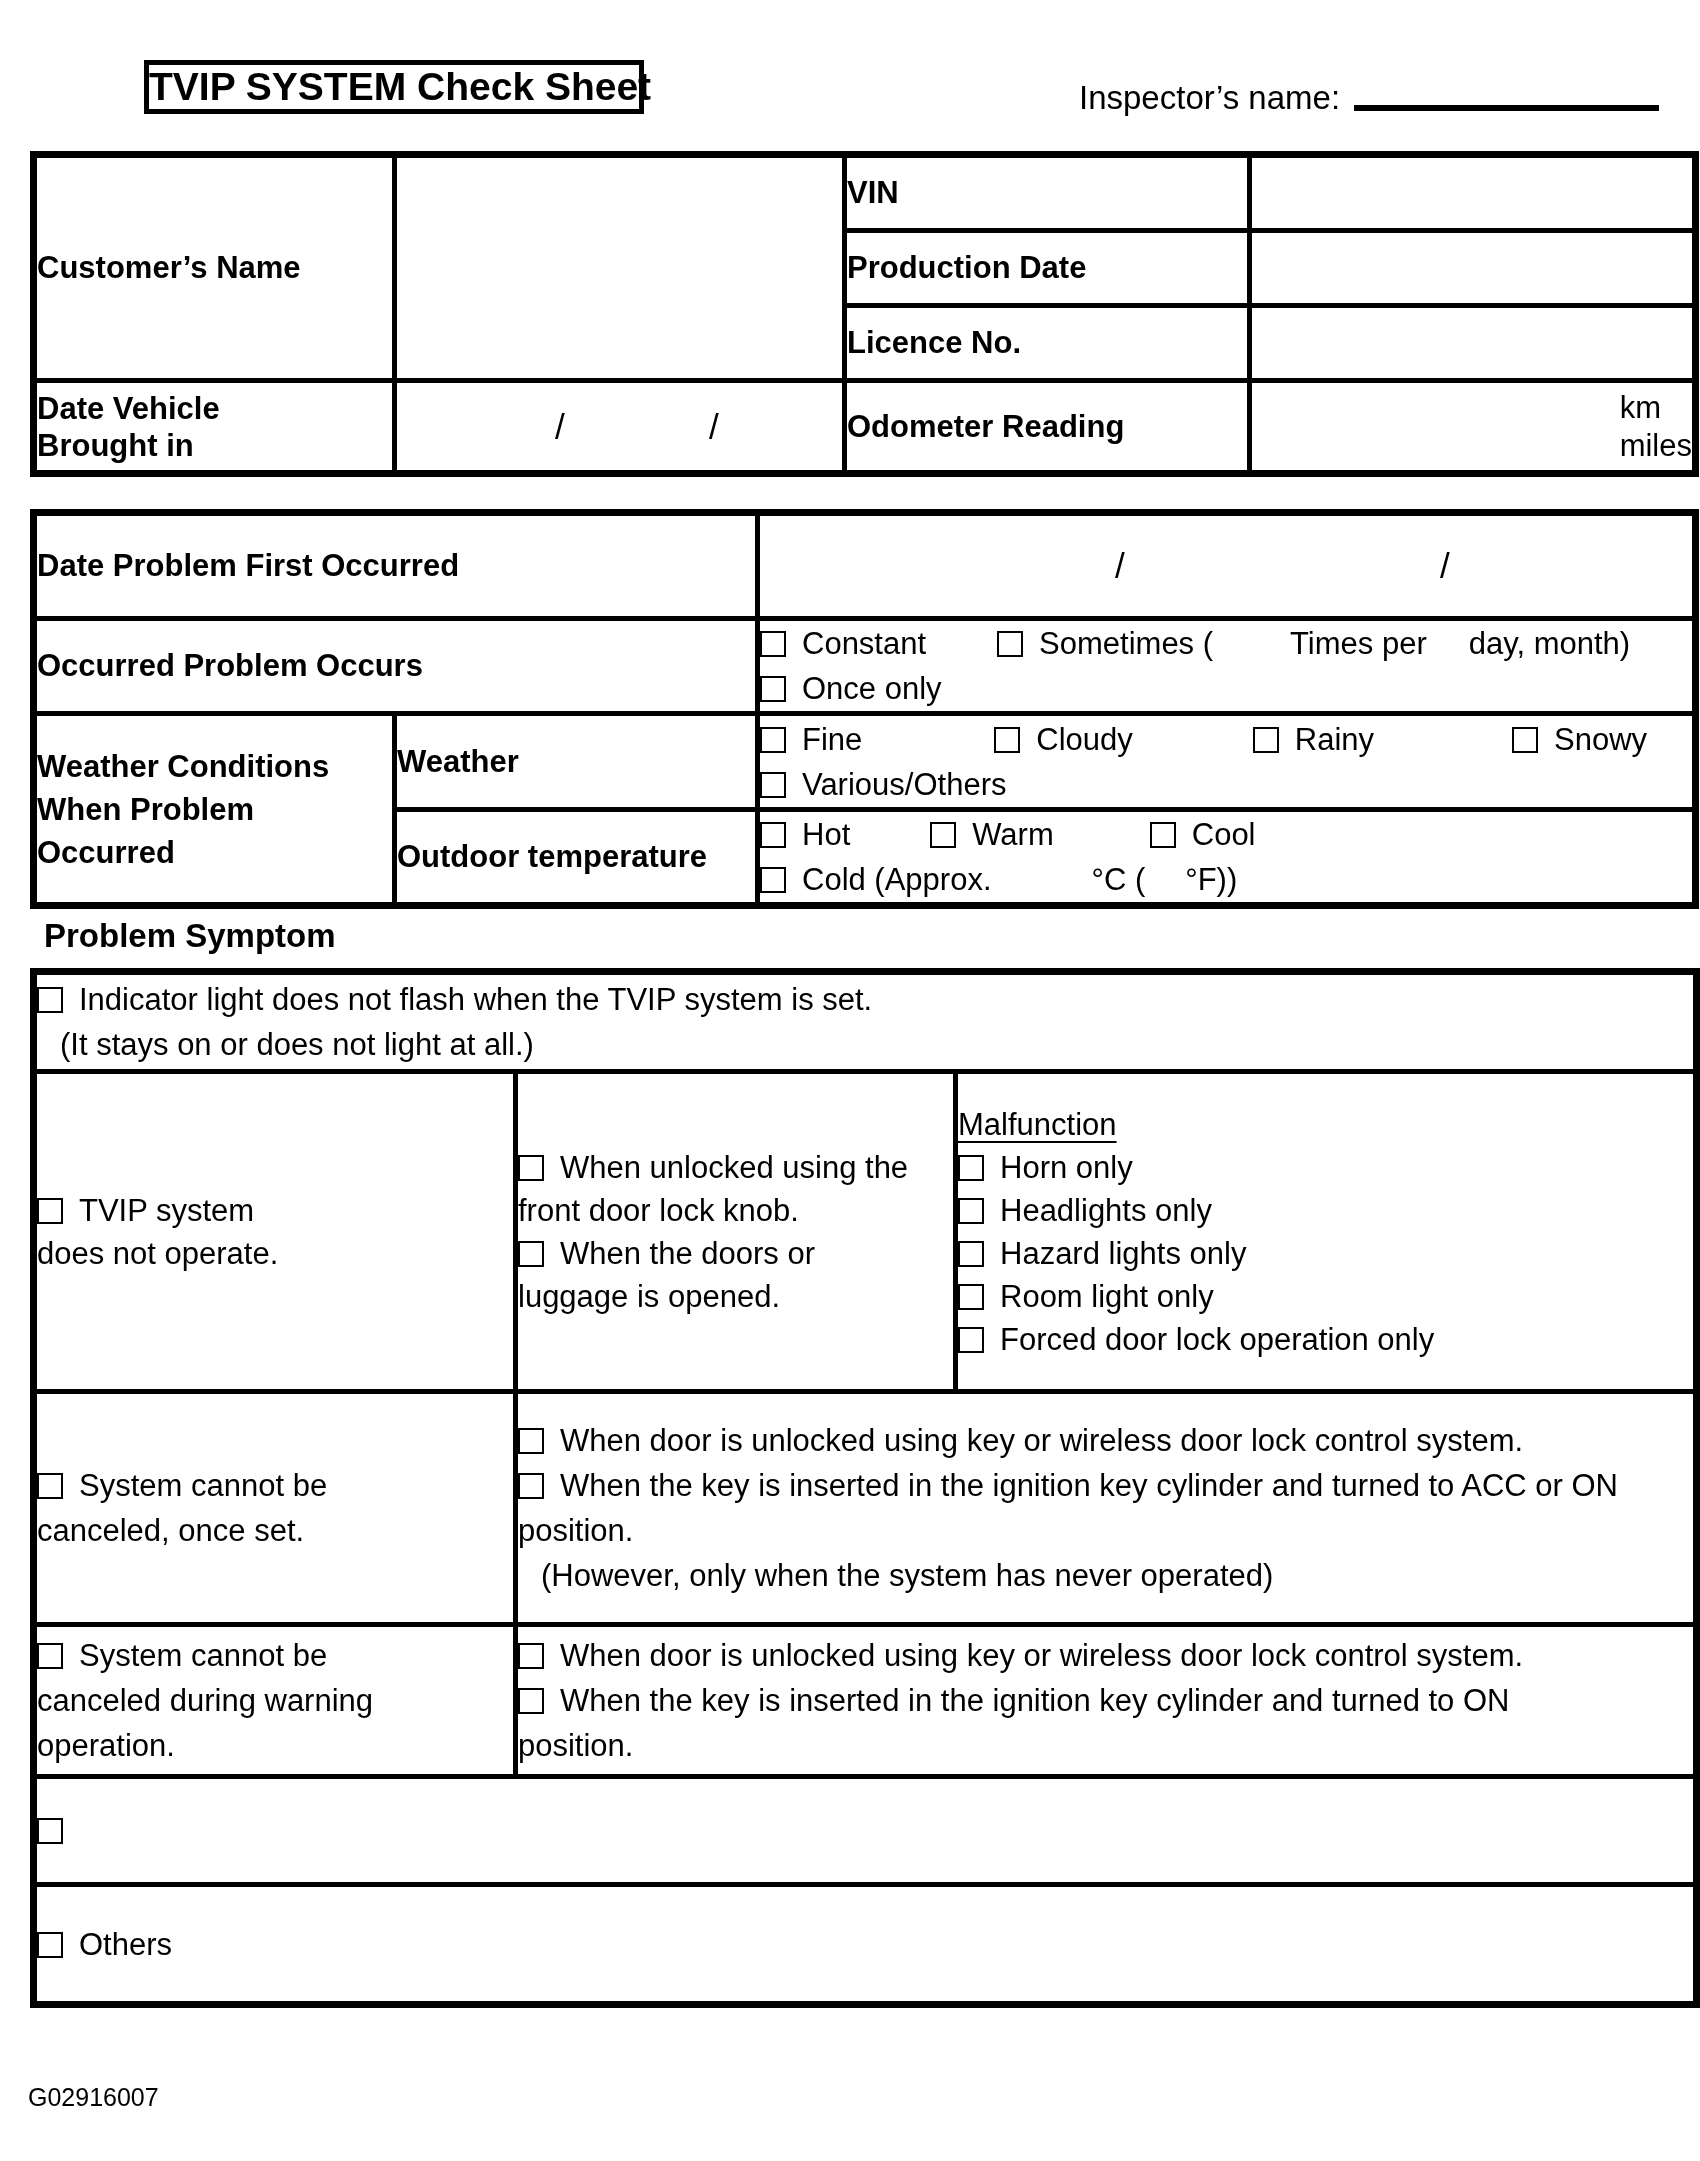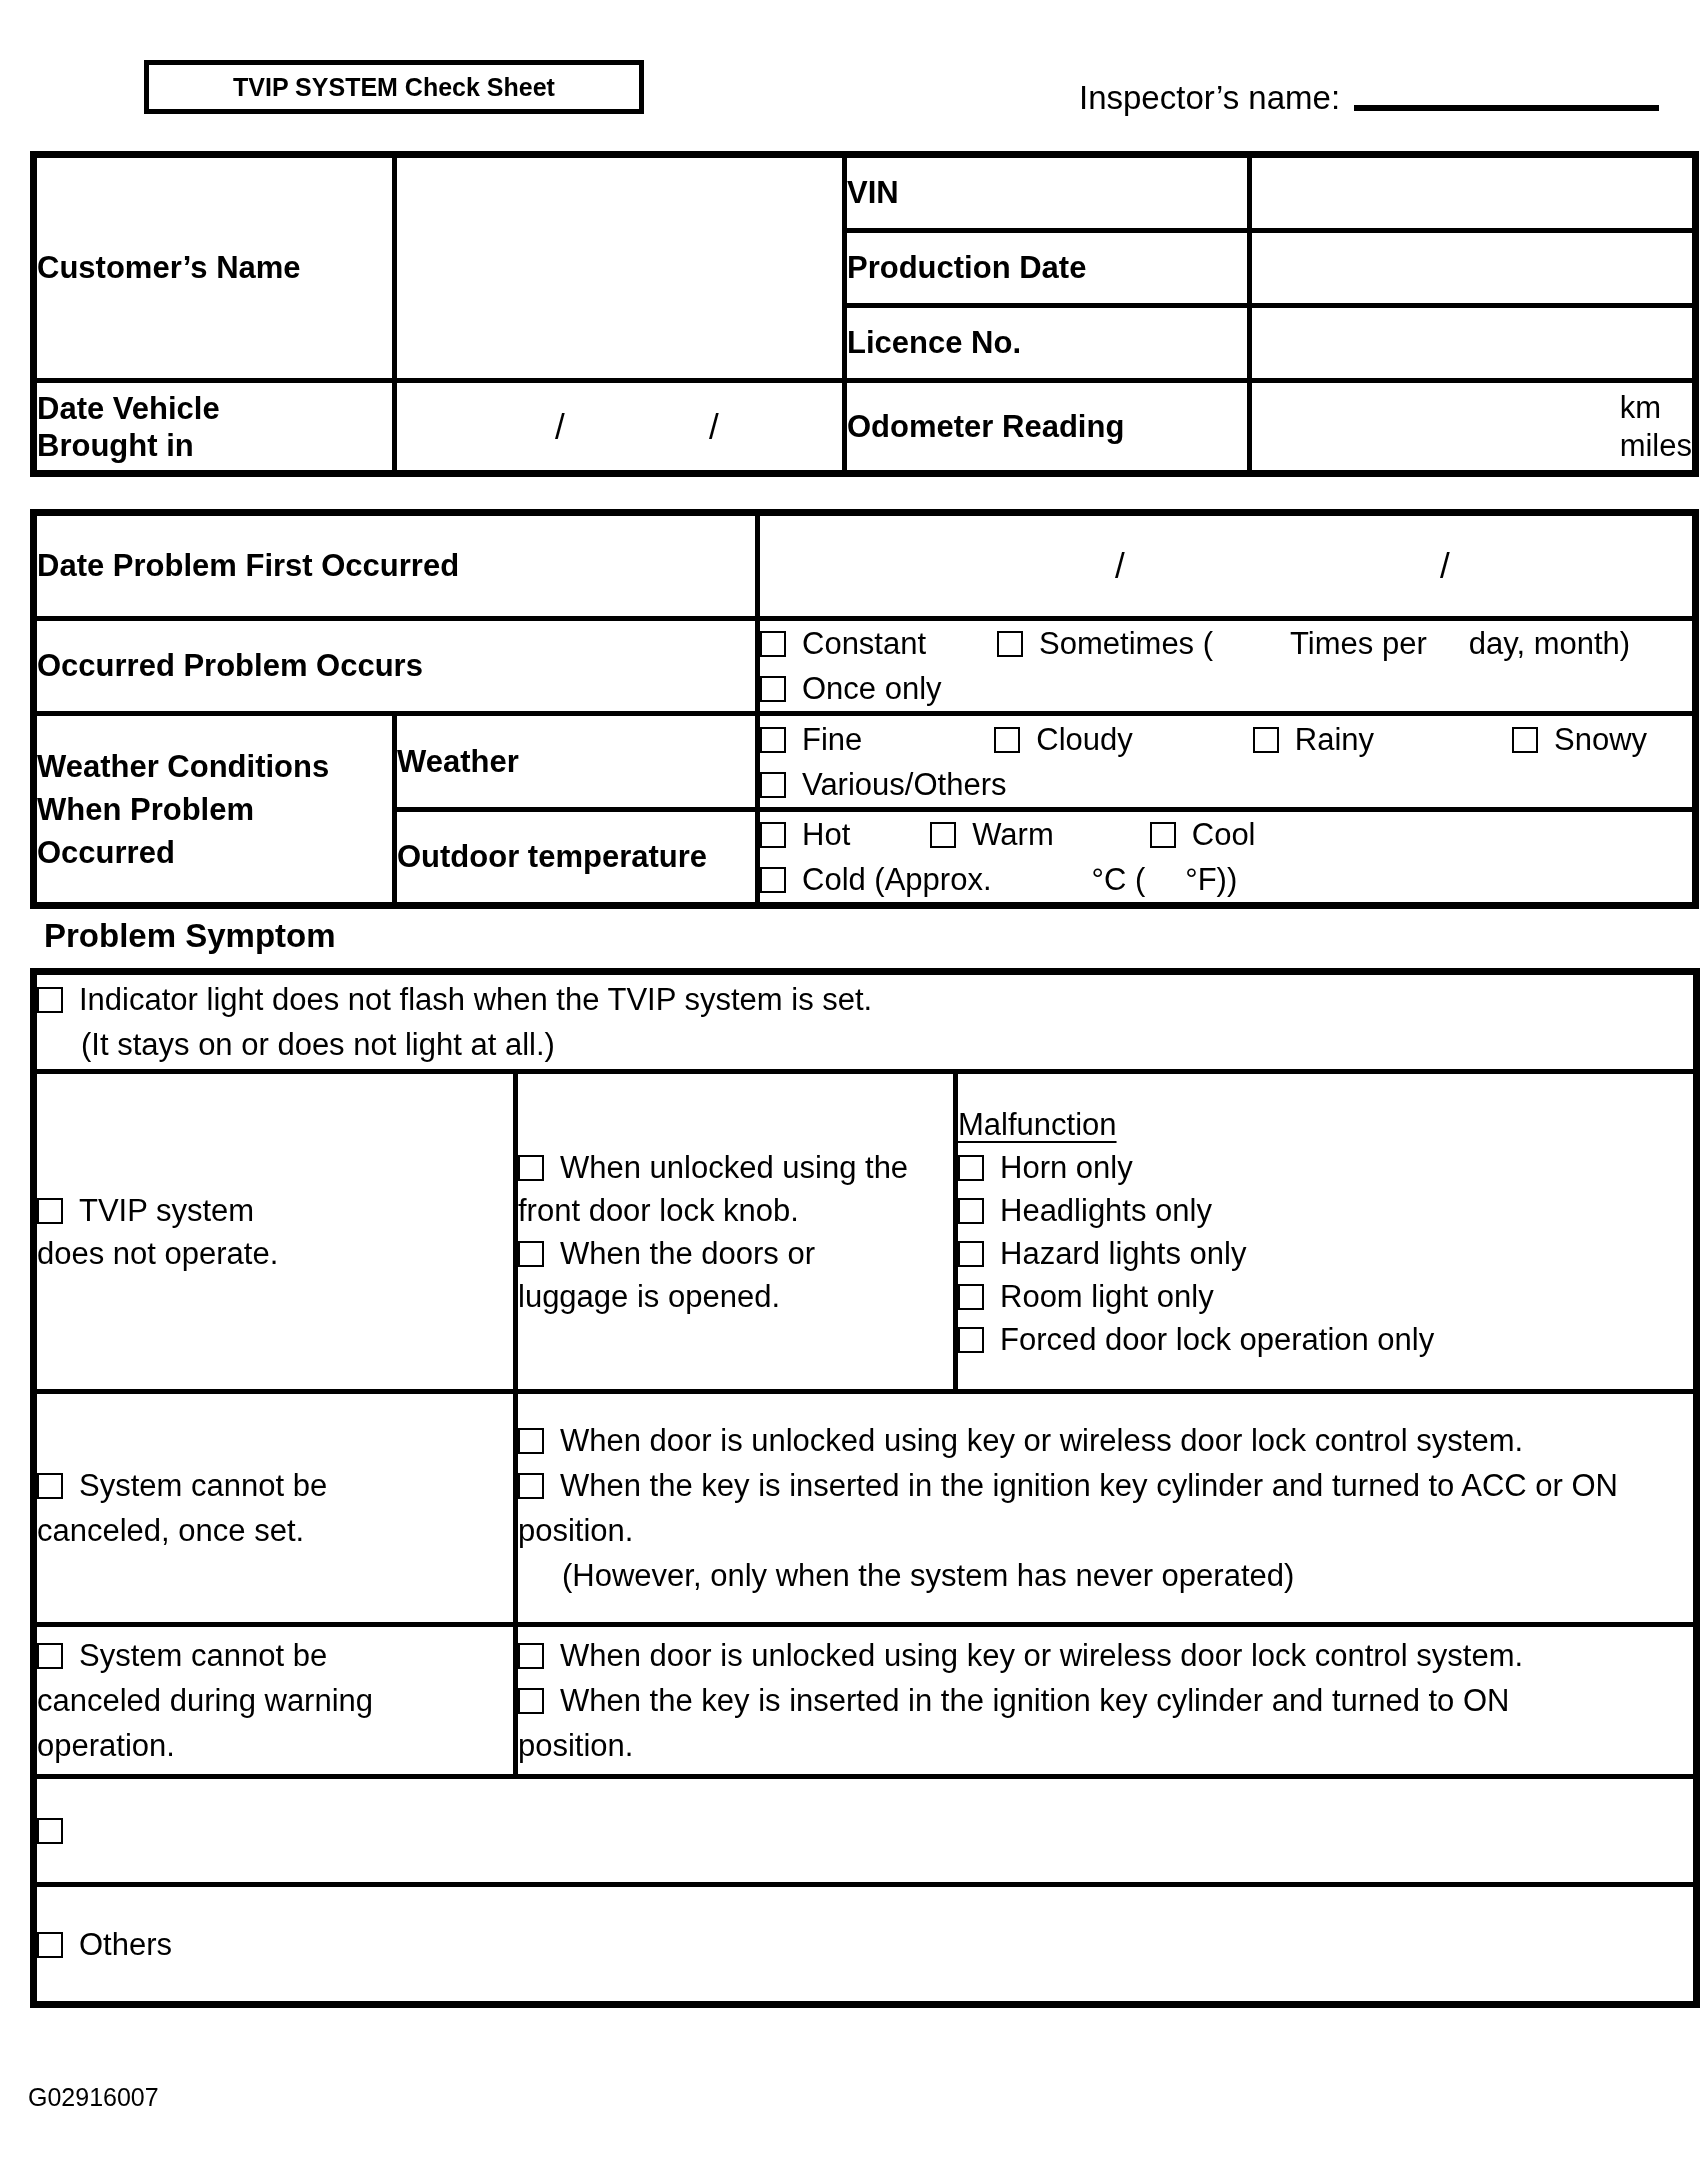--- a/index.html
+++ b/index.html
@@ -6,22 +6,22 @@
   body{
     width:1701px;height:2161px;background:#ffffff;color:#000;
     font-family:"Liberation Sans", sans-serif;font-size:31px;
     position:relative;overflow:hidden;
   }
   .abs{position:absolute;}
   
   .title-box{
     left:144px;top:60px;width:500px;height:54px;
     border:5.6px solid #000;box-sizing:border-box;
-    display:flex;align-items:center;justify-content:center;
-    font-weight:bold;font-size:25px;white-space:nowrap;
+    display:flex;align-items:center;justify-content:flex-start;
+    font-weight:bold;font-size:39px;white-space:nowrap;
   }
   .inspector-label{left:1079px;top:79px;font-size:33px;white-space:nowrap;}
   .inspector-line{left:1354px;top:105px;width:305px;height:5.6px;background:#000;}
   
   table.t{border-collapse:collapse;table-layout:fixed;position:absolute;border:7.2px solid #000;}
   table.t td{border:5.6px solid #000;padding:0;vertical-align:middle;overflow:visible;}
   td.lbl{font-weight:bold;padding-left:27px;}
   td.lbl3{font-weight:bold;padding-left:45px;}
   td.val{background:#fff;}
   .two-line{line-height:37px;white-space:nowrap;}
@@ -41,21 +41,21 @@
   }
   .sp{display:inline-block;height:0.8px;vertical-align:baseline;}
   
   .section-heading{left:44px;top:917px;font-weight:bold;font-size:33px;white-space:nowrap;}
   td.sym{vertical-align:top;padding:11.2px 6.4px 0 9.6px;}
   td.sym .line{line-height:43px;}
   td.symmid{padding-left:9.6px;}
   td.sym-r4{vertical-align:top;padding:6.4px 6.4px 0 9.6px;}
   td.sym-r6{vertical-align:top;padding:16px 6.4px 0 9.6px;}
   .ind{}
-  .ind-sm{padding-left:44px;}
+  .ind-sm{padding-left:23px;}
   .underlined{text-decoration:underline;text-decoration-thickness:2.4px;text-underline-offset:5.6px;}
   
   .figure-code{left:28px;top:2083px;font-size:25px;}
 </style>
 </head>
 <body>
 
 <div class="abs title-box">
   <span>TVIP SYSTEM Check Sheet</span>
 </div>

